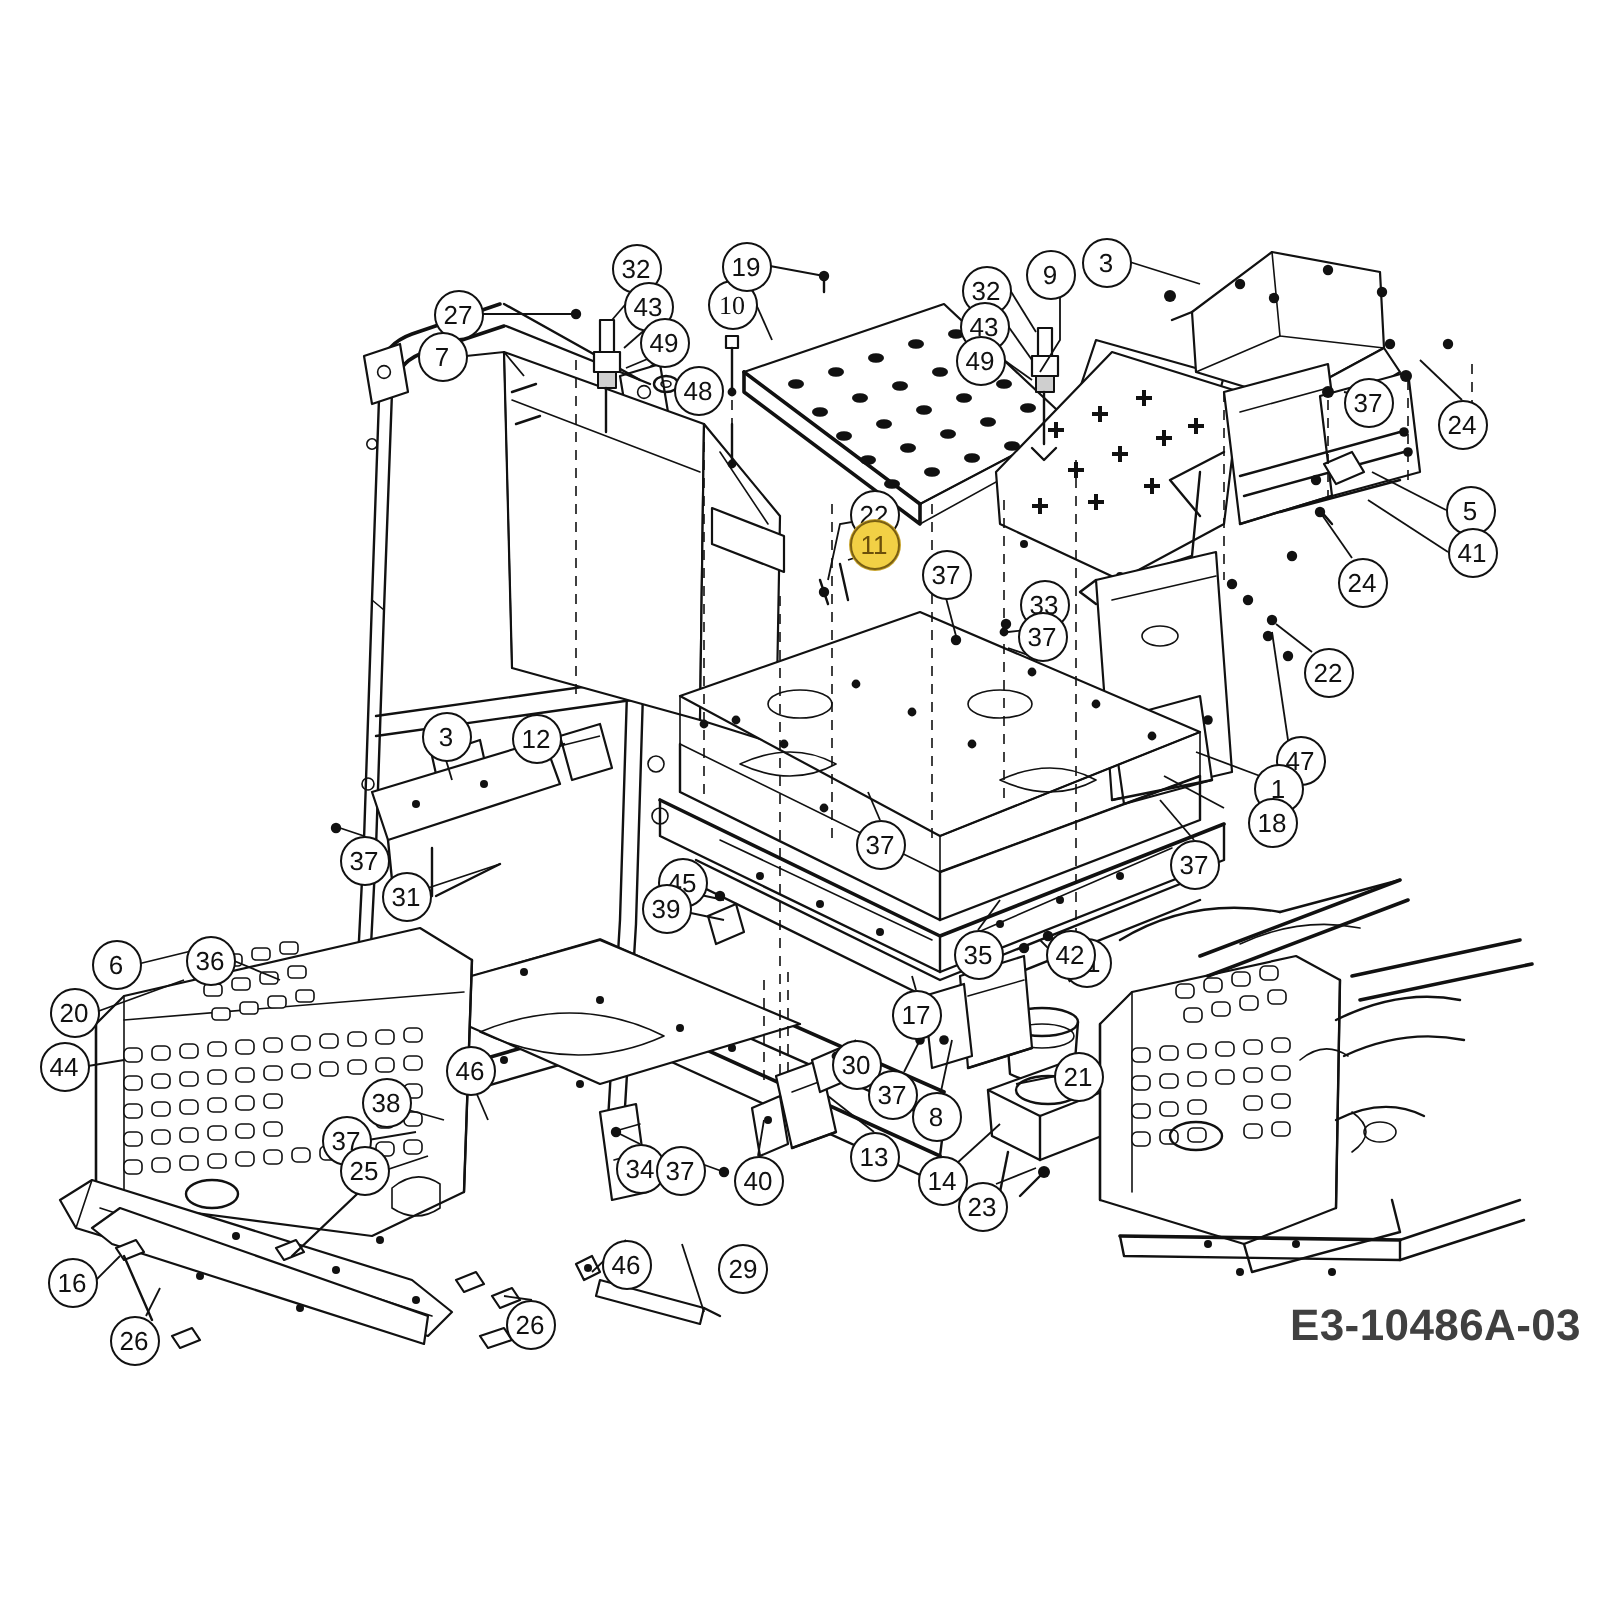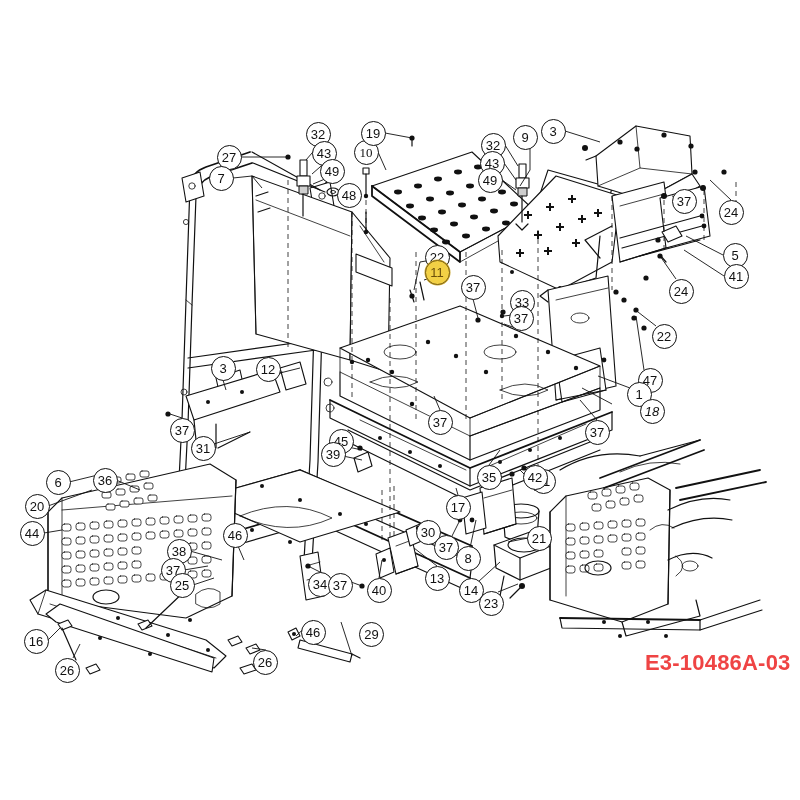--- a/index.html
+++ b/index.html
@@ -50,21 +50,21 @@
     box-shadow: 0 0 0 0.5px #c9a631;
   }
   #part-number {
     position: absolute;
     left: 645px;
     top: 650px;
     font-family: "Liberation Sans", sans-serif;
     font-size: 22px;
     font-weight: 700;
     letter-spacing: 0.2px;
-    color: #ef4444;
+    color: #404040;
     white-space: nowrap;
     user-select: none;
   }
 </style>
 </head>
 <body>
 
 <div id="page">
 
   <svg id="diagram-svg" viewBox="0 0 800 800" xmlns="http://www.w3.org/2000/svg">
@@ -692,21 +692,21 @@
       <div class="callout" style="left: 736px; top: 276px;">41</div>
       <div class="callout" style="left: 681px; top: 291px;">24</div>
       <div class="callout" style="left: 437px; top: 257px;">22</div>
       <div class="callout highlight" style="left: 437px; top: 272px;">11</div>
       <div class="callout" style="left: 473px; top: 287px;">37</div>
       <div class="callout" style="left: 522px; top: 302px;">33</div>
       <div class="callout" style="left: 521px; top: 318px;">37</div>
       <div class="callout" style="left: 664px; top: 336px;">22</div>
       <div class="callout" style="left: 650px; top: 380px;">47</div>
       <div class="callout" style="left: 639px; top: 394px;">1</div>
-      <div class="callout" style="left: 652px; top: 411px; font-style: italic;">18</div>
+      <div class="callout" style="left: 636px; top: 411px;">18</div>
       <div class="callout" style="left: 597px; top: 432px;">37</div>
       <div class="callout" style="left: 223px; top: 368px;">3</div>
       <div class="callout" style="left: 268px; top: 369px;">12</div>
       <div class="callout" style="left: 182px; top: 430px;">37</div>
       <div class="callout" style="left: 203px; top: 448px;">31</div>
       <div class="callout" style="left: 341px; top: 441px;">45</div>
       <div class="callout" style="left: 333px; top: 454px;">39</div>
       <div class="callout" style="left: 440px; top: 422px;">37</div>
       <div class="callout" style="left: 489px; top: 477px;">35</div>
       <div class="callout" style="left: 543px; top: 481px;">31</div>
@@ -717,21 +717,21 @@
       <div class="callout" style="left: 446px; top: 547px;">37</div>
       <div class="callout" style="left: 468px; top: 558px;">8</div>
       <div class="callout" style="left: 437px; top: 578px;">13</div>
       <div class="callout" style="left: 471px; top: 590px;">14</div>
       <div class="callout" style="left: 491px; top: 603px;">23</div>
       <div class="callout" style="left: 58px; top: 482px;">6</div>
       <div class="callout" style="left: 105px; top: 480px;">36</div>
       <div class="callout" style="left: 37px; top: 506px;">20</div>
       <div class="callout" style="left: 32px; top: 533px;">44</div>
       <div class="callout" style="left: 235px; top: 535px;">46</div>
-      <div class="callout" style="left: 179px; top: 551px;">38</div>
+      <div class="callout" style="left: 193px; top: 551px;">38</div>
       <div class="callout" style="left: 173px; top: 570px;">37</div>
       <div class="callout" style="left: 182px; top: 585px;">25</div>
       <div class="callout" style="left: 320px; top: 584px;">34</div>
       <div class="callout" style="left: 340px; top: 585px;">37</div>
       <div class="callout" style="left: 379px; top: 590px;">40</div>
       <div class="callout" style="left: 36px; top: 641px;">16</div>
       <div class="callout" style="left: 67px; top: 670px;">26</div>
       <div class="callout" style="left: 313px; top: 632px;">46</div>
       <div class="callout" style="left: 336px; top: 634px; margin-left: 23px;">29</div>
       <div class="callout" style="left: 265px; top: 662px;">26</div>

